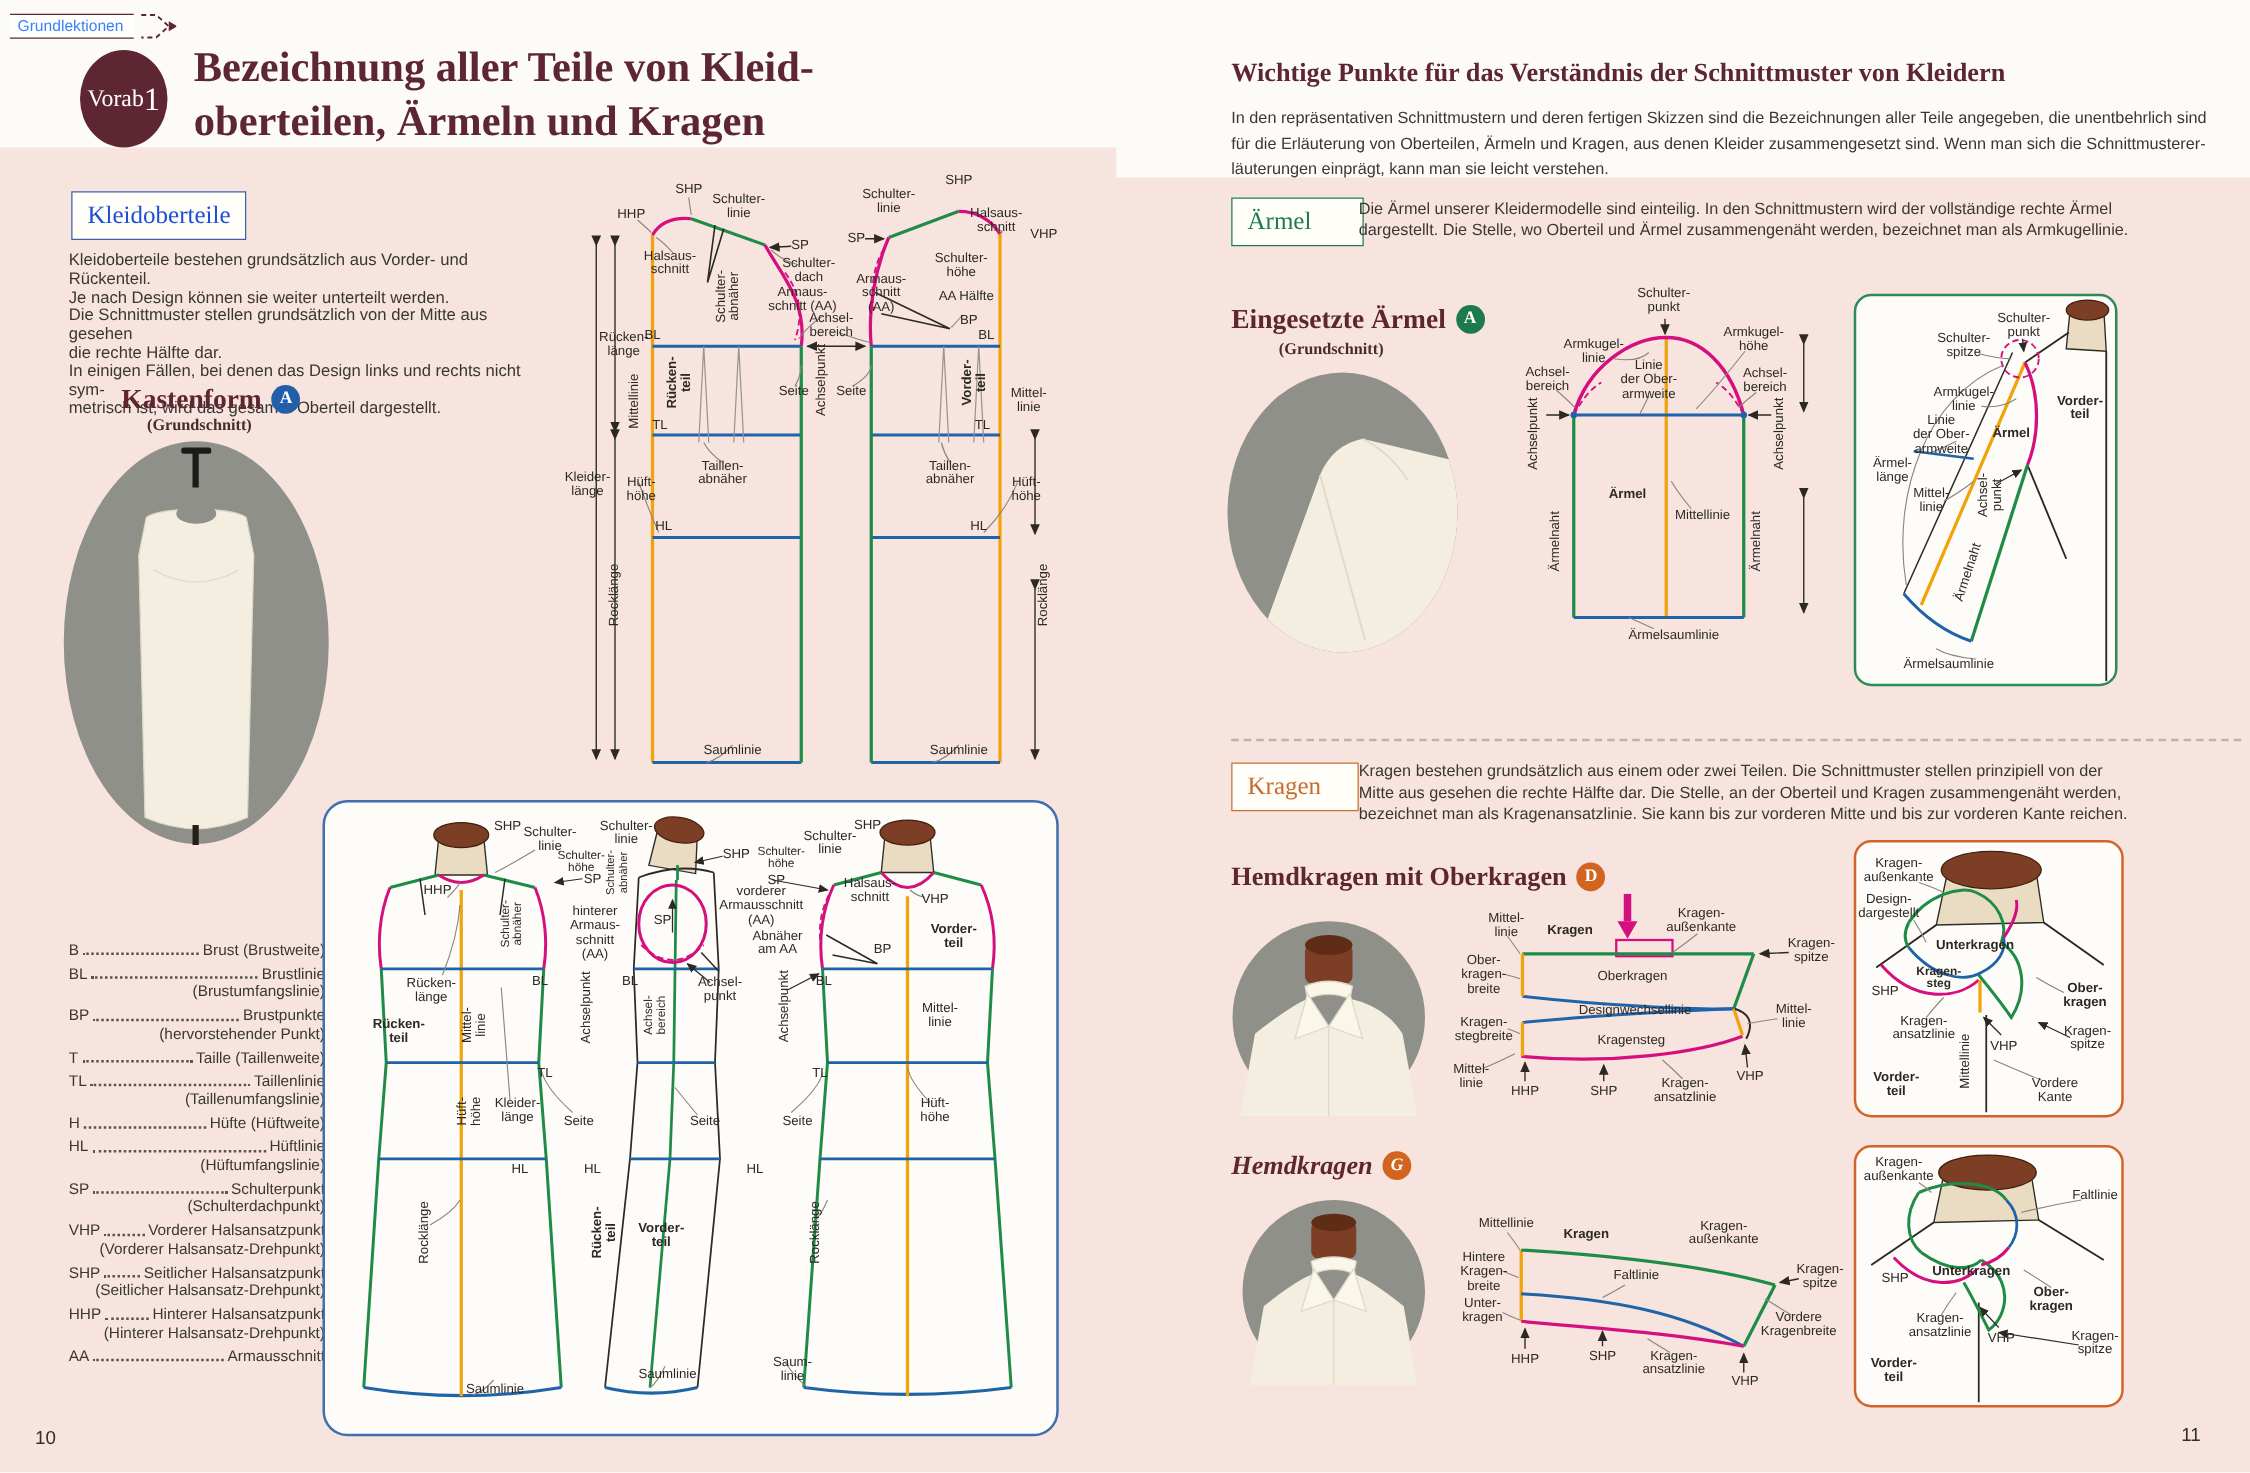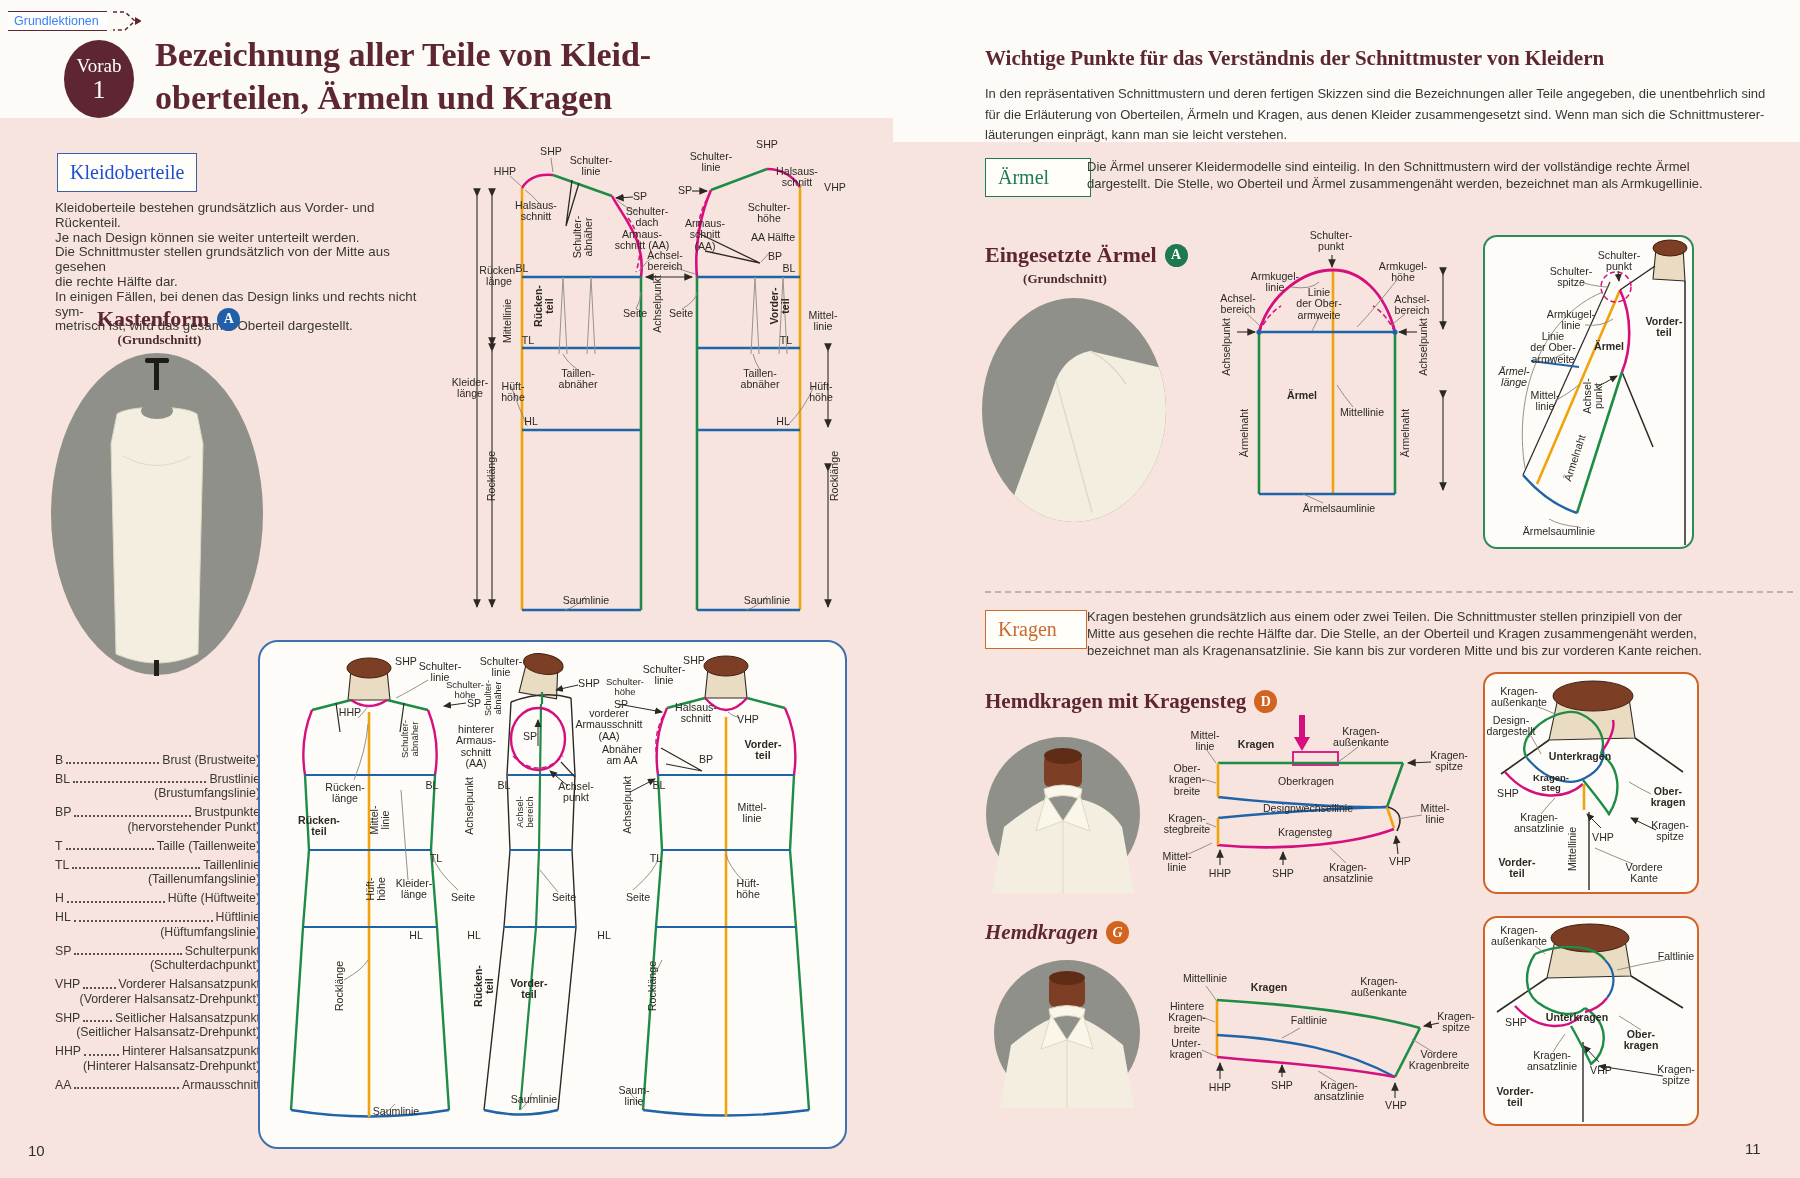--- a/index.html
+++ b/index.html
@@ -7,21 +7,21 @@
        font-family:"Liberation Sans",sans-serif;color:#3a3733;overflow:hidden;}
   .pink{position:absolute;background:#f7e4df;}
   .abs{position:absolute;}
   .serif{font-family:"Liberation Serif",serif;}
   .maroon{color:#5e2633;}
   .pre{white-space:pre-line;}
   
   .tab{position:absolute;left:8px;top:10px;display:flex;align-items:center;gap:4px;}
   .tab .t{font-size:12.5px;color:#3b82f6;border-top:1.5px solid #5e2633;border-bottom:1.5px solid #5e2633;padding:2px 8px 2px 6px;background:#fff;}
   .vorab{position:absolute;left:64px;top:40px;width:70px;height:78px;border-radius:50%;
-         background:#5e2633;color:#fff;display:flex;flex-direction:column;align-items:center;justify-content:center;line-height:1;}
+         background:#5e2633;color:#fff;display:flex;align-items:center;justify-content:center;line-height:1;}
   .vorab .v1{font-size:19px;font-family:"Liberation Serif",serif;}
   .vorab .v2{font-size:26px;font-family:"Liberation Serif",serif;margin-top:2px;}
   .title{position:absolute;left:155px;top:34px;font-size:34px;font-weight:bold;line-height:1.26;}
   .rhead{position:absolute;left:985px;top:46px;width:800px;font-size:21px;font-weight:bold;}
   .rintro{position:absolute;left:985px;top:84px;width:810px;font-size:13px;line-height:20.5px;color:#3a3733;}
   
   .secbox{position:absolute;background:#fffef9;border:1.5px solid;display:flex;align-items:center;padding:0 12px;
           font-family:"Liberation Serif",serif;font-size:20px;}
   
   .h2row{position:absolute;display:flex;align-items:center;gap:8px;}
@@ -563,41 +563,41 @@
     <span class="dlab" style="left: 88px; top: 42px;">Schulter-
 spitze</span>
     <span class="dlab" style="left: 88px; top: 85px;">Armkugel-
 linie</span>
     <span class="dlab b" style="left: 181px; top: 92px;">Vorder-
 teil</span>
     <span class="dlab" style="left: 70px; top: 113px;">Linie
 der Ober-
 armweite</span>
     <span class="dlab b" style="left: 126px; top: 112px;">Ärmel</span>
-    <span class="dlab" style="left: 31px; top: 142px; font-style: italic;">Ärmel-
+    <span class="dlab" style="left: 31px; top: 142px;">Ärmel-
 länge</span>
     <span class="dlab" style="left: 62px; top: 166px;">Mittel-
 linie</span>
     <span class="dlab" style="left: 110px; top: 161px; transform: translate(-50%, -50%) rotate(-90deg);">Achsel-
 punkt</span>
     <span class="dlab" style="left: 92px; top: 223px; transform: translate(-50%, -50%) rotate(-72deg);">Ärmelnaht</span>
     <span class="dlab" style="left: 76px; top: 297px;">Ärmelsaumlinie</span>
   </div>
 
 <div class="dashsep"></div>
 
 <div class="secbox" style="left:985px;top:610px;width:76px;height:37px;border-color:#c96a2e;color:#c96a2e;">
   <span>Kragen</span>
 </div>
 <div class="abs body2 pre" style="left:1087px;top:608px;width:715px;">Kragen bestehen grundsätzlich aus einem oder zwei Teilen. Die Schnittmuster stellen prinzipiell von der
 Mitte aus gesehen die rechte Hälfte dar. Die Stelle, an der Oberteil und Kragen zusammengenäht werden,
 bezeichnet man als Kragenansatzlinie. Sie kann bis zur vorderen Mitte und bis zur vorderen Kante reichen.</div>
 
 <div class="h2row" style="left:985px;top:689px;">
-  <span class="h" style="font-size:21px;">Hemdkragen mit Kragensteg</span>
+  <span class="h" style="font-size:21px;">Hemdkragen mit Oberkragen</span>
   <span class="badge" style="background:#d2641f;">D</span>
 </div>
 
 <svg class="abs" style="left:984px;top:735px;" width="158" height="158">
   <circle cx="79" cy="79" r="77" fill="#8f9089"></circle>
   <rect x="60" y="20" width="38" height="32" rx="6" fill="#7c3e25"></rect>
   <ellipse cx="79" cy="21" rx="19" ry="8" fill="#5f2c16"></ellipse>
   <path d="M8,158 L20,92 Q48,70 62,64 L79,86 L96,64 Q124,70 138,92 L150,158 Z" fill="#f3eee0"></path>
   <path d="M60,54 Q79,46 98,54 L96,64 Q79,57 62,64 Z" fill="#faf6ea" stroke="#ded7c3"></path>
   <path d="M62,60 L79,86 L52,96 Z" fill="#faf6ea" stroke="#ded7c3"></path>

